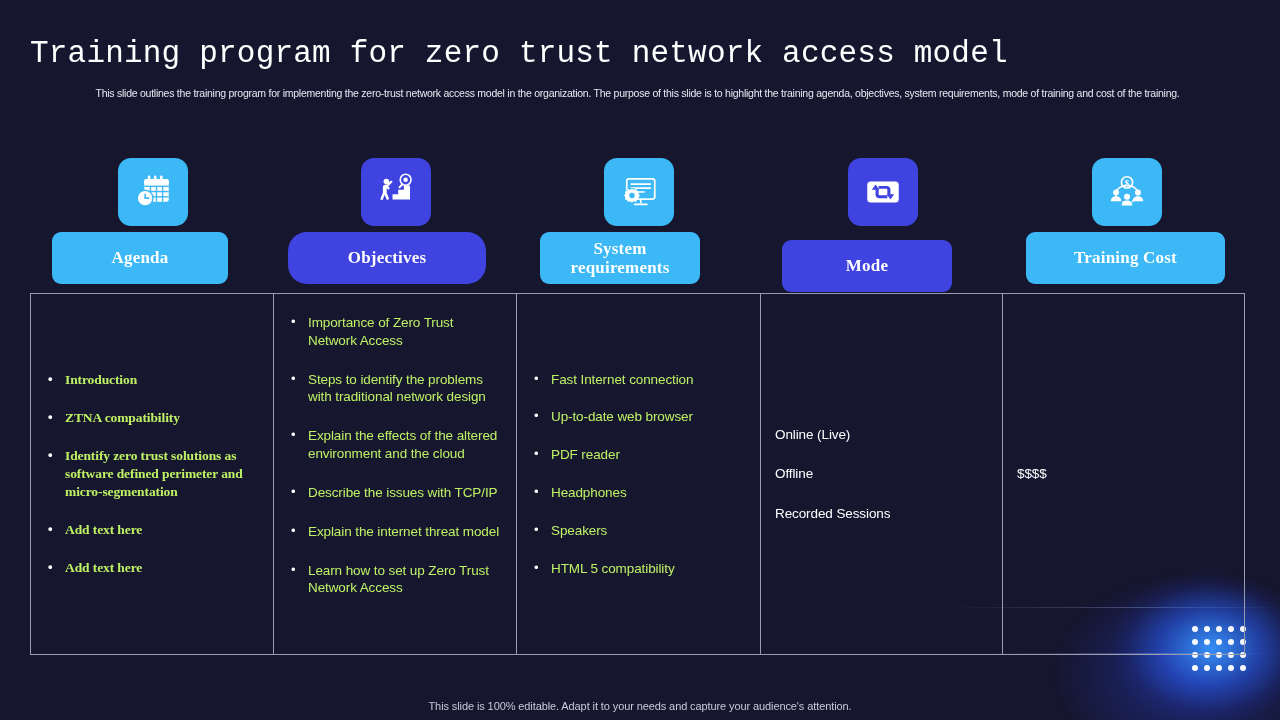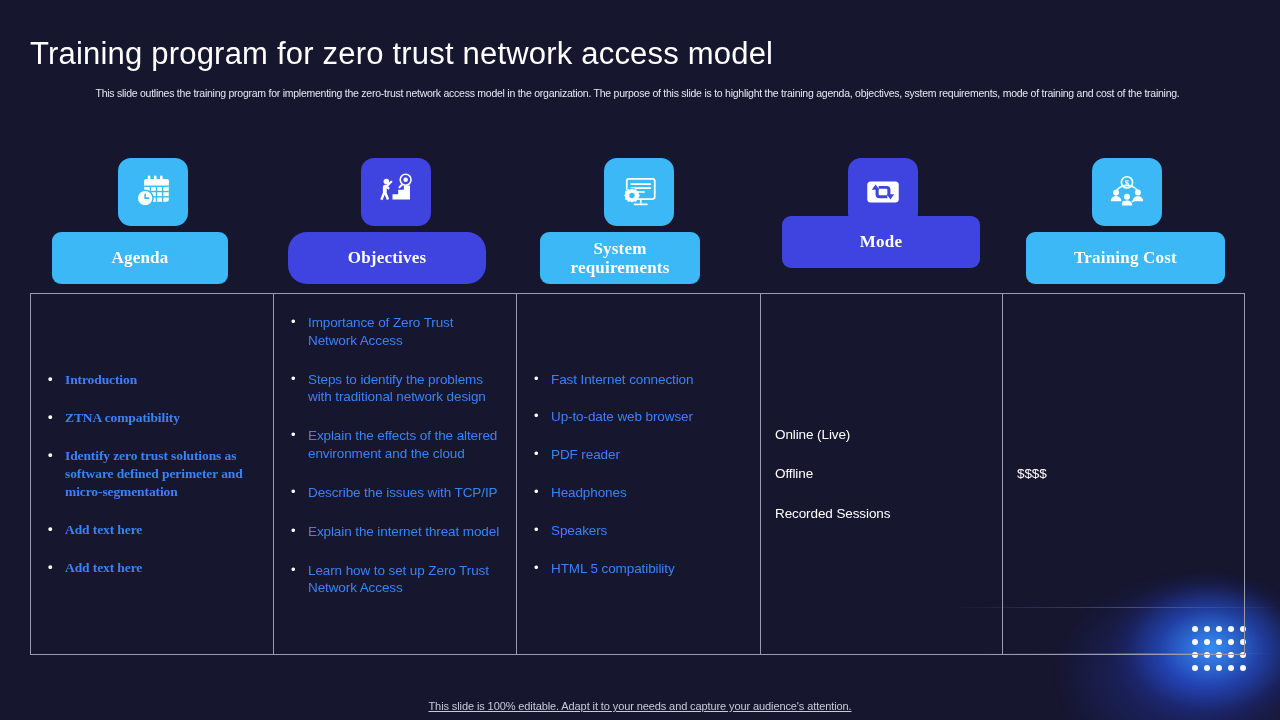--- a/index.html
+++ b/index.html
@@ -34,21 +34,21 @@
     grid-template-rows:repeat(4, 13px); pointer-events:none;
   }
   .dotgrid i {
     display:block; width:6px; height:6px; border-radius:50%;
     background:#ffffff; opacity:.96;
   }
 
   
   .title {
     position:absolute; left:30px; top:36px;
-    font-family:Liberation Sans, sans-serif;
+    font-family:Liberation Mono, monospace;
     font-size:31px; font-weight:400; color:#ffffff;
     letter-spacing:.2px; white-space:nowrap;
   }
   .subtitle {
     position:absolute; left:30px; top:86px; width:1215px;
     font-size:10.5px; line-height:1.42; color:#e9e9f2;
     letter-spacing:-.25px;
     text-align:center;
   }
 
@@ -83,21 +83,21 @@
   .cell:last-child { border-right:none; }
   .c1 { width:243px; }
   .c2 { width:243px; justify-content:flex-start; padding-top:20px; }
   .c3 { width:244px; }
   .c4 { width:242px; }
   .c5 { width:241px; }
 
   ul.bul { list-style:none; }
   ul.bul li {
     position:relative; padding-left:20px;
-    color:#3b82f6;
+    color:#bef264;
   }
   ul.bul li::before {
     content:"•"; position:absolute; left:3px; top:-1px;
     color:#ffffff; font-size:13px; line-height:inherit;
   }
   
   .serif-list li {
     font-family:"Liberation Serif", serif;
     font-weight:700; font-size:13.5px; line-height:1.33;
     margin-bottom:20px; letter-spacing:-.1px;
@@ -117,21 +117,20 @@
   .plain p {
     color:#ffffff; font-size:13.5px; line-height:1.3;
     margin-bottom:22px; letter-spacing:-.1px;
   }
   .plain p:last-child { margin-bottom:0; }
 
   .footer {
     position:absolute; left:0; top:700px; width:1280px;
     text-align:center; font-size:11px; color:#c9c9d8;
     letter-spacing:-.1px;
-    text-decoration:underline;
   }
 </style>
 </head>
 <body>
 
 <div id="slide">
 
   <div class="glow"></div>
   <div class="glow-streak" style="right:0px; bottom:112px; width:330px;"></div>
   <div class="glow-streak" style="right:0px; bottom:66px; width:300px;"></div>
@@ -224,21 +223,21 @@
       <svg width="42" height="42" viewBox="0 0 48 48" fill="none">
         <rect x="6" y="12" width="36" height="24" rx="4" fill="#ffffff"></rect>
         <g fill="#3f44e0">
           <path d="M19 17 H28 A4.5 4.5 0 0 1 32.5 21.5 V28 H29 V21.8 A1.4 1.4 0 0 0 27.6 20.4 H19 Z"></path>
           <path d="M32.5 32.5 L28.2 26.5 L36.8 26.5 Z"></path>
           <path d="M29 31 H20 A4.5 4.5 0 0 1 15.5 26.5 V20 H19 V26.2 A1.4 1.4 0 0 0 20.4 27.6 H29 Z"></path>
           <path d="M15.5 15.5 L19.8 21.5 L11.2 21.5 Z"></path>
         </g>
       </svg>
     </div>
-    <div class="pill" style="left:782px; top:216px; width:198px; background:#3f44e0;">Mode</div>
+    <div class="pill" style="left:782px; top:240px; width:170px; background:#3f44e0;">Mode</div>
 
     <div class="icon-tile" style="left:1092px; top:158px; background:#3bb8f5;">
       <svg width="42" height="42" viewBox="0 0 48 48" fill="none">
         <path d="M10 26 A15 15 0 0 1 38 26" fill="none" stroke="#ffffff" stroke-width="1.9"></path>
         <path d="M11 28 A14 13 0 0 0 37 28" fill="none" stroke="#ffffff" stroke-width="1.9" stroke-dasharray="2.4 3"></path>
         <circle cx="24" cy="13" r="6.4" fill="none" stroke="#ffffff" stroke-width="1.9"></circle>
         <text x="24" y="17" text-anchor="middle" font-family="Liberation Serif, serif" font-size="10" font-weight="700" fill="#ffffff">$</text>
         <g fill="#ffffff">
           <circle cx="11.5" cy="24.5" r="3.4"></circle>
           <path d="M5.5 34.5 C5.5 30.6 8.2 28.8 11.5 28.8 C14.8 28.8 17.5 30.6 17.5 34.5 Z"></path>

